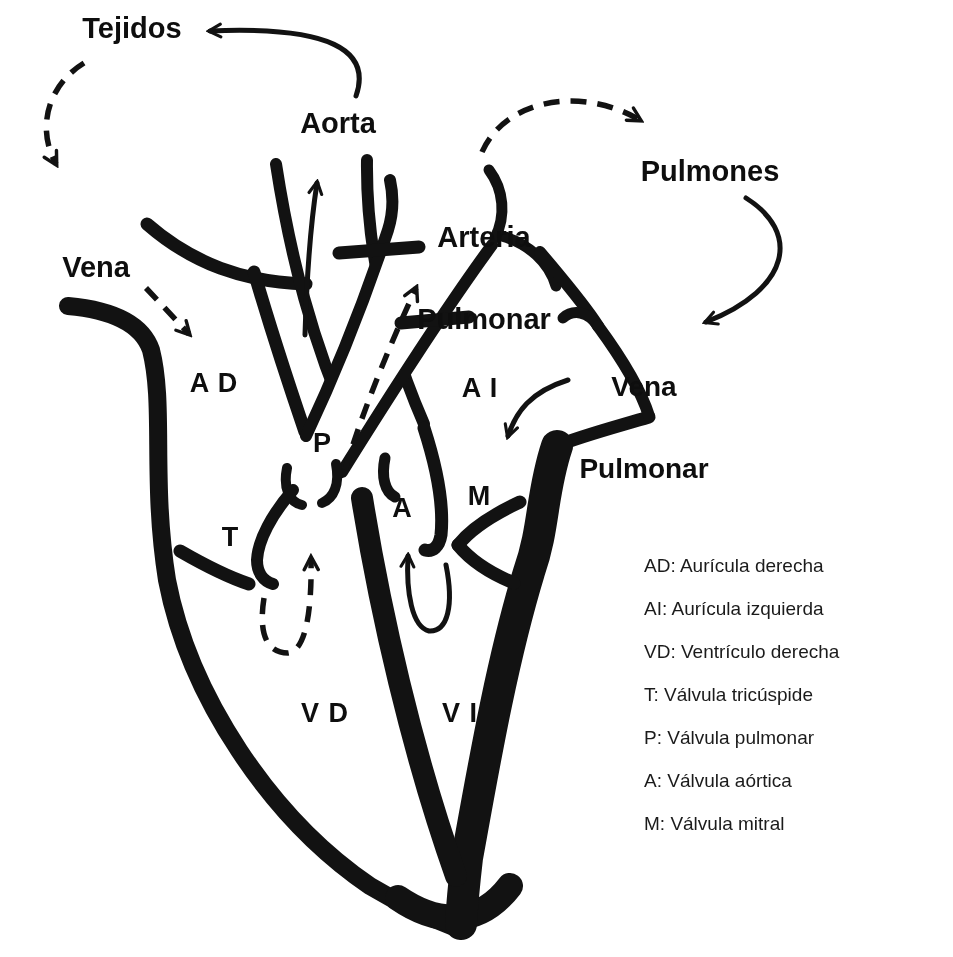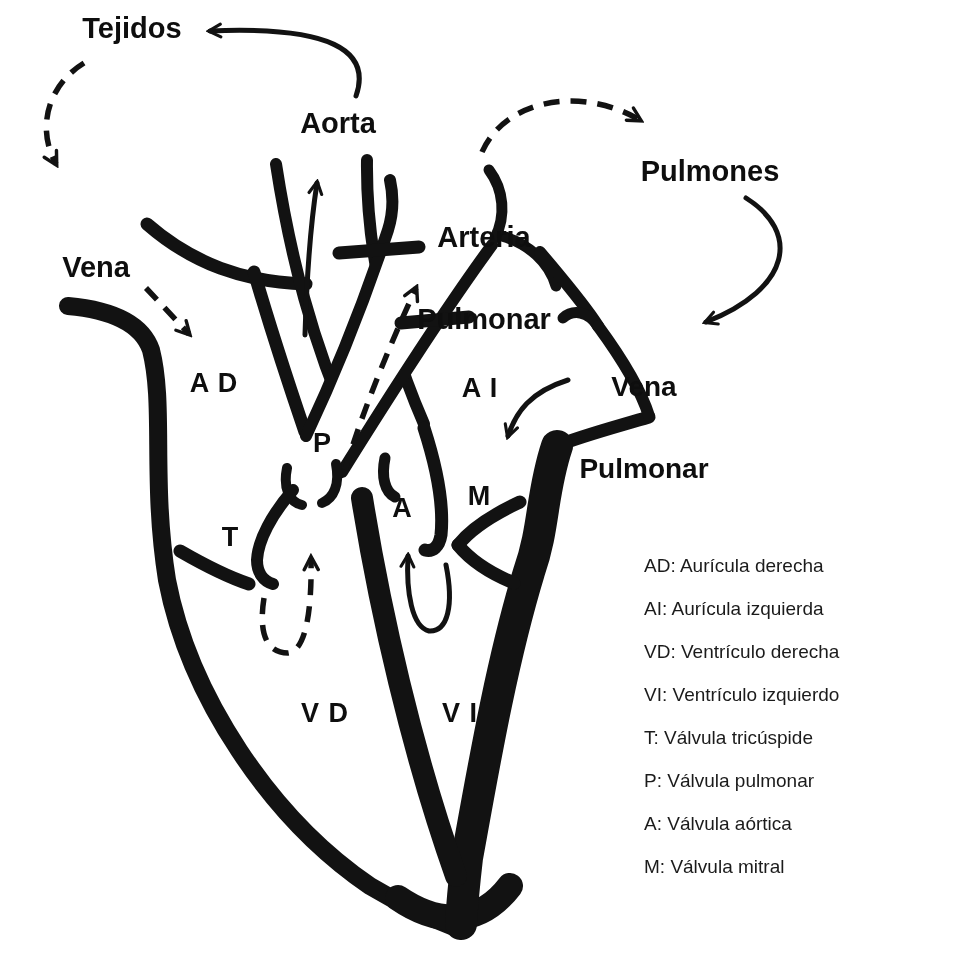--- a/index.html
+++ b/index.html
@@ -111,20 +111,19 @@
 
   <div class="lbl valve" style="left:308px;top:429px;width:28px;">P</div>
   <div class="lbl valve" style="left:216px;top:523px;width:28px;">T</div>
   <div class="lbl valve" style="left:388px;top:494px;width:28px;">A</div>
   <div class="lbl valve" style="left:462px;top:482px;width:34px;">M</div>
 
   <div id="legend">
     <div class="legend-row">AD: Aurícula derecha</div>
     <div class="legend-row">AI: Aurícula izquierda</div>
     <div class="legend-row">VD: Ventrículo derecha</div>
-    <div class="legend-row">VI: Ventrículo izquierdo</div>
     <div class="legend-row">T: Válvula tricúspide</div>
     <div class="legend-row">P: Válvula pulmonar</div>
     <div class="legend-row">A: Válvula aórtica</div>
     <div class="legend-row">M: Válvula mitral</div>
   </div>
 
 </div>
 
 </body></html>

